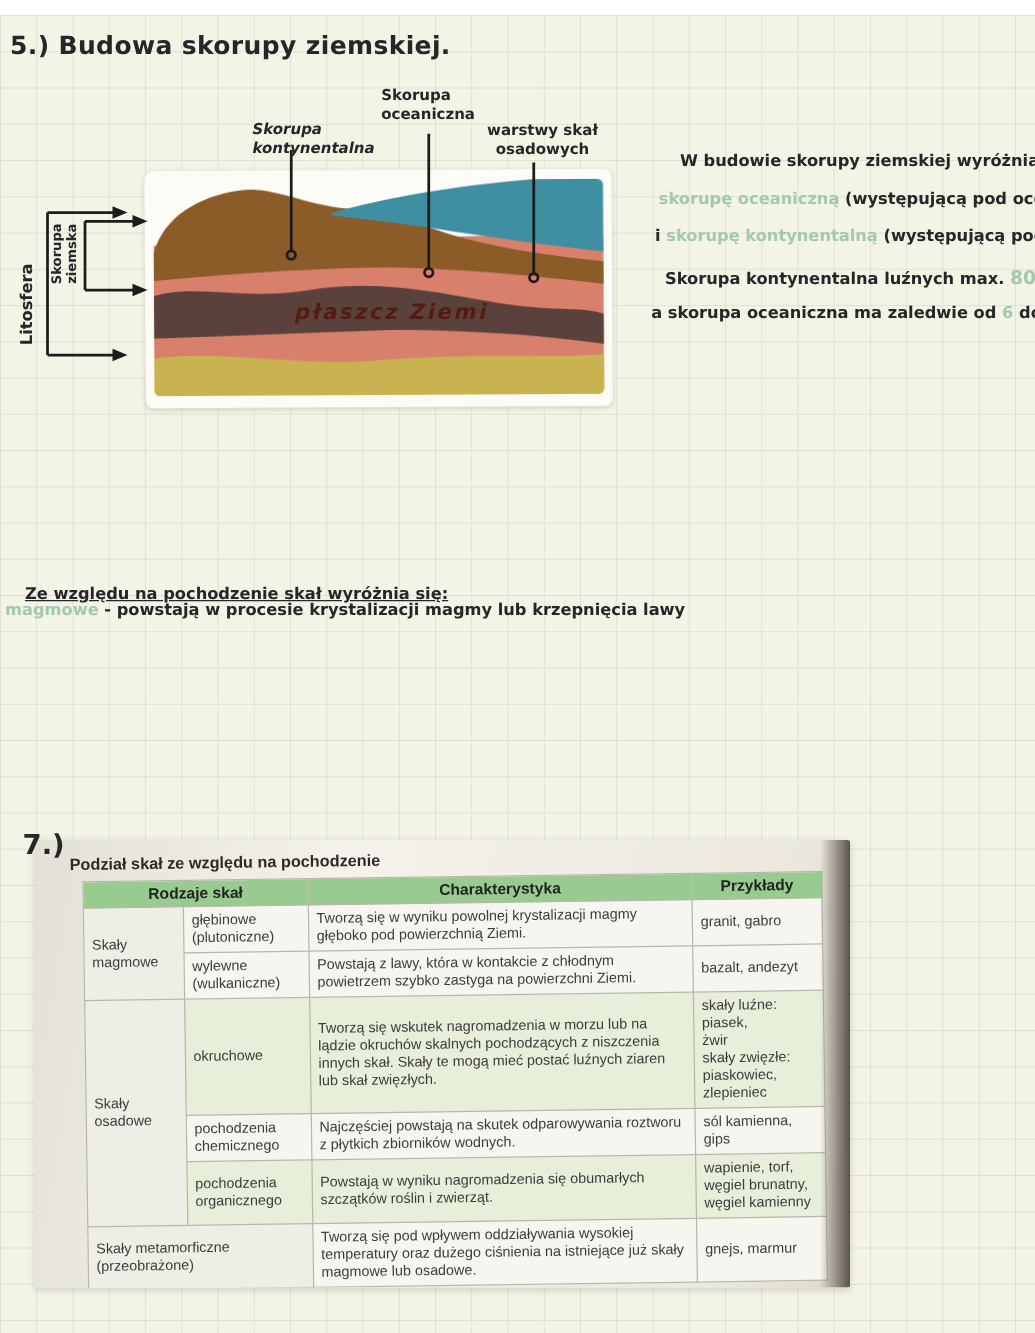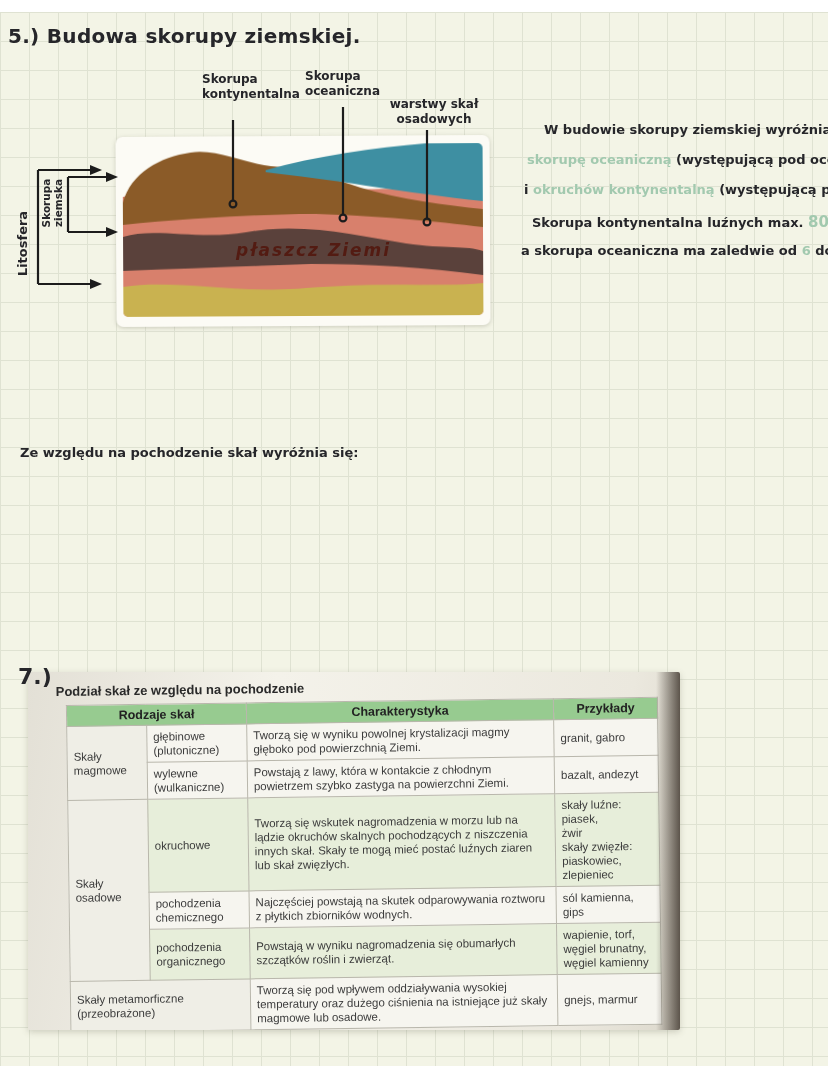--- a/index.html
+++ b/index.html
@@ -100,42 +100,45 @@
       <line x1="68" y1="165" x2="108" y2="165"></line>
     </g>
     <g fill="#1c1c1c">
       <polygon points="102,103 90,98 90,108"></polygon>
       <polygon points="102,217 90,212 90,222"></polygon>
       <polygon points="118,110 106,105 106,115"></polygon>
       <polygon points="118,165 106,160 106,170"></polygon>
     </g>
   </svg>
 
-  <div class="abs hand diagram-label" style="left:202px;top:60px;width:96px;">Skorupa kontynentalna</div>
+  <div class="abs hand diagram-label" style="left:202px;top:84px;width:96px;font-style:italic;">Skorupa kontynentalna</div>
   <div class="abs hand diagram-label" style="left:305px;top:57px;width:80px;text-align:left;">Skorupa oceaniczna</div>
   <div class="abs hand diagram-label" style="left:388px;top:85px;width:92px;text-align:center;">warstwy skał osadowych</div>
 
   <div class="vlabel hand" style="left:-23px;top:224px;width:90px;font-size:13px;">Litosfera</div>
   <div class="vlabel hand" style="left:17px;top:179px;width:70px;font-size:10.5px;line-height:12px;">Skorupa ziemska</div>
 
   <div class="abs hand note-line" style="left:544px;top:110px;">W budowie skorupy ziemskiej wyróżnia się</div>
   <div class="abs hand note-line" style="left:527px;top:140px;">
     <span class="gr">skorupę oceaniczną</span><span> (występującą pod oceanami)</span>
   </div>
   <div class="abs hand note-line" style="left:524px;top:170px;">
-    <span>i </span><span class="gr">okruchów kontynentalną</span><span> (występującą pod lądami)</span>
+    <span>i </span><span class="gr">skorupę kontynentalną</span><span> (występującą pod lądami)</span>
   </div>
   <div class="abs hand note-line" style="left:532px;top:201px;">
     <span>Skorupa kontynentalna luźnych max. </span><span class="gr" style="font-size:15px;">80 km</span>
   </div>
   <div class="abs hand note-line" style="left:521px;top:231px;">
     <span>a skorupa oceaniczna ma zaledwie od </span><span class="gr">6</span><span> do </span>
   </div>
 
-  <div class="abs hand sec6-line" style="left:20px;top:432px;">Ze względu na pochodzenie skał wyróżnia się:</div>
+  <div class="abs hand sec6-line" style="left:20px;top:455px;text-decoration:underline;">Ze względu na pochodzenie skał wyróżnia się:</div>
+  <div class="abs hand sec6-line" style="left:4px;top:468px;">
+    <span class="gr">magmowe</span> <span>- powstają w procesie krystalizacji magmy lub krzepnięcia lawy</span>
+  </div>
 
   <div class="abs hand" style="left:18px;top:652px;font-size:22px;font-weight:700;z-index:3;">7.)</div>
 
   <div class="photo">
     <div class="photo-inner">
       <div class="photo-title">Podział skał ze względu na pochodzenie</div>
       <table class="rock">
         <thead>
           <tr>
             <th colspan="2">Rodzaje skał</th>

